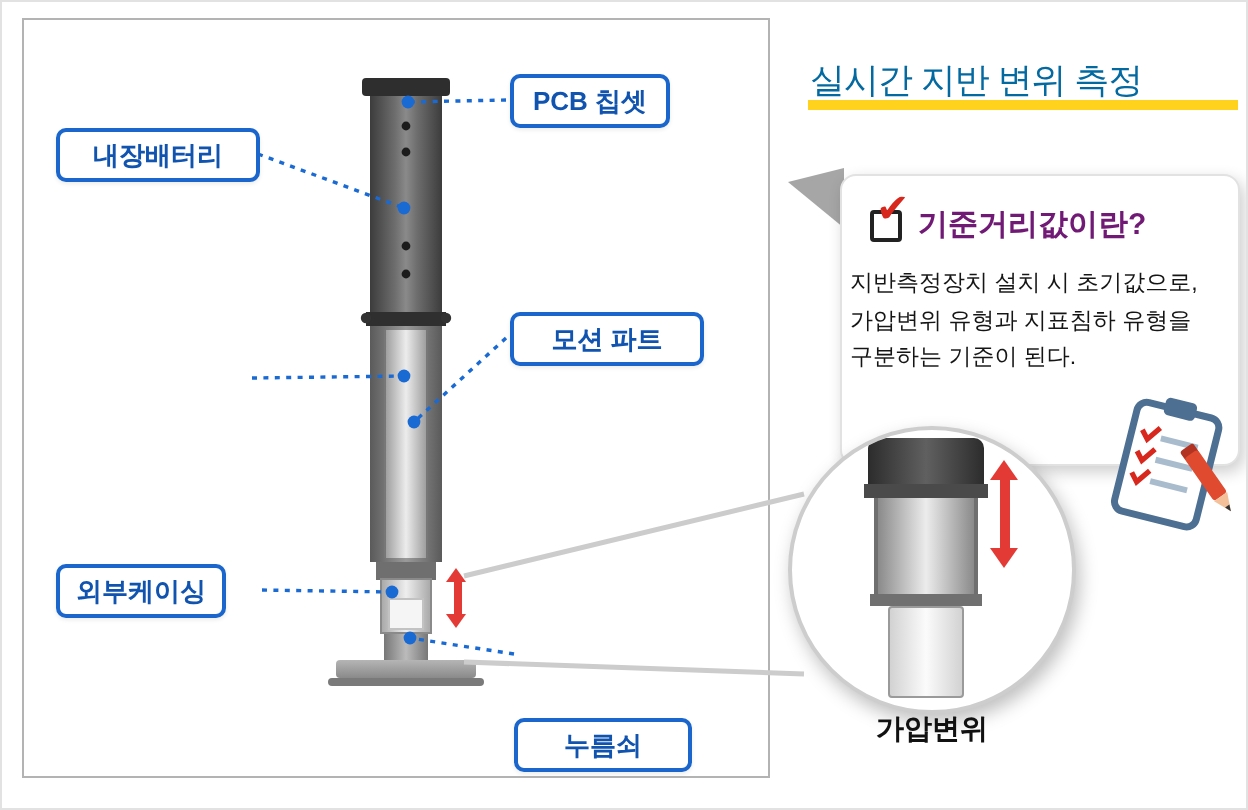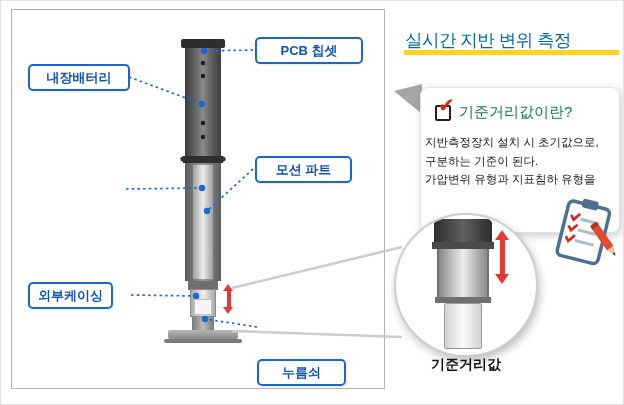--- a/index.html
+++ b/index.html
@@ -31,21 +31,21 @@
 
   
   .title { position:absolute; left:404px; top:27px; font-size:17.5px; font-weight:400; color:#0369a1; letter-spacing:-0.5px; z-index:3; white-space:nowrap; }
   .title-underline { position:absolute; left:403px; top:49px; width:215px; height:5px; background:#ffd21e; z-index:2; }
 
   .card { position:absolute; left:419px; top:86px; width:200px; height:146px; background:#fff;
     border:1px solid #e2e2e2; border-radius:8px; box-shadow:2px 3px 8px rgba(0,0,0,.2); z-index:2; }
   .card-header { display:flex; align-items:center; gap:8px; padding:15px 10px 0 14px; }
   .checkbox { position:relative; width:16px; height:16px; border:2px solid #222; background:#fff; border-radius:2px; flex:0 0 auto; }
   .checkmark { position:absolute; left:1px; top:-12px; font-size:20px; line-height:20px; color:#d8271c; font-weight:bold; }
-  .card-heading { font-size:15px; font-weight:400; color:#15803d; white-space:nowrap; }
+  .card-heading { font-size:15px; font-weight:700; color:#701a75; white-space:nowrap; }
   .card-body { padding:11px 8px 0 4px; font-size:11.5px; line-height:1.62; color:#151515; }
 
   .zoom-circle { position:absolute; left:393px; top:212px; width:144px; height:144px; border-radius:50%;
     background:#fff; border:2.5px solid #cdcdcd; box-shadow:2px 4px 9px rgba(0,0,0,.25); overflow:hidden; z-index:6; }
   .zoom-caption { position:absolute; left:393px; top:355px; width:144px; text-align:center;
     font-size:14px; font-weight:bold; color:#111; z-index:7; }
 </style>
 </head>
 <body>
 
@@ -93,21 +93,21 @@
       <circle cx="202" cy="62" r="2.2"></circle>
       <circle cx="202" cy="75" r="2.2"></circle>
       <circle cx="202" cy="122" r="2.2"></circle>
       <circle cx="202" cy="136" r="2.2"></circle>
       <circle cx="182" cy="158" r="2.6" fill="#333"></circle>
       <circle cx="222" cy="158" r="2.6" fill="#333"></circle>
     </g>
   </svg>
 
   <div class="blue-label" style="left:27px;top:63px;width:102px;height:27px;">내장배터리</div>
-  <div class="blue-label" style="left:254px;top:36px;width:108px;height:27px;">PCB 칩셋</div>
+  <div class="blue-label" style="left:254px;top:36px;width:80px;height:27px;">PCB 칩셋</div>
   <div class="blue-label" style="left:254px;top:155px;width:97px;height:27px;">모션 파트</div>
   <div class="blue-label" style="left:27px;top:281px;width:85px;height:27px;">외부케이싱</div>
   <div class="blue-label" style="left:256px;top:315px;width:89px;height:27px;margin-top:43px;">누름쇠</div>
 
   <div class="varrow varrow-sm" style="left:222px;top:283px;">
     <div class="head-up"></div>
       <div class="shaft"></div>
       <div class="head-down"></div>
   </div>
 
@@ -120,22 +120,22 @@
 
   <div class="card">
     <div class="card-header">
       <span class="checkbox">
         <span class="checkmark">✔</span>
       </span>
       <span class="card-heading">기준거리값이란?</span>
     </div>
     <div class="card-body">
       <div>지반측정장치 설치 시 초기값으로,</div>
+      <div>가압변위 유형과 지표침하 유형을</div>
       <div>구분하는 기준이 된다.</div>
-      <div>가압변위 유형과 지표침하 유형을</div>
     </div>
   </div>
 
   <svg class="abs" style="left:545px;top:196px;z-index:9;" width="80" height="74" viewBox="0 0 80 74">
     <g transform="rotate(14 40 37)">
       <rect x="16" y="8" width="42" height="56" rx="5" fill="#ffffff" stroke="#4d6f92" stroke-width="3.5"></rect>
       <rect x="29" y="3" width="16" height="9" rx="2.5" fill="#4d6f92"></rect>
       <line x1="31" y1="24" x2="50" y2="24" stroke="#a9bccd" stroke-width="3"></line>
       <line x1="31" y1="35" x2="50" y2="35" stroke="#a9bccd" stroke-width="3"></line>
       <line x1="31" y1="46" x2="50" y2="46" stroke="#a9bccd" stroke-width="3"></line>
@@ -157,15 +157,15 @@
     <div class="abs" style="left:41px;top:34px;width:52px;height:52px;background:linear-gradient(90deg,#8a8a8a,#ececec 50%,#8a8a8a);border-left:2px solid #6f6f6f;border-right:2px solid #6f6f6f;"></div>
     <div class="abs" style="left:39px;top:82px;width:56px;height:6px;background:#707070;"></div>
     <div class="abs" style="left:48px;top:88px;width:38px;height:46px;background:linear-gradient(90deg,#d2d2d2,#fbfbfb 50%,#d2d2d2);border:1.5px solid #9a9a9a;border-radius:2px;"></div>
     <div class="varrow varrow-lg" style="left:99px;top:15px;">
       <div class="head-up"></div>
         <div class="shaft"></div>
         <div class="head-down"></div>
     </div>
   </div>
 
-  <div class="zoom-caption">기준거리값</div>
+  <div class="zoom-caption">가압변위</div>
 
 </div>
 
 </body></html>

